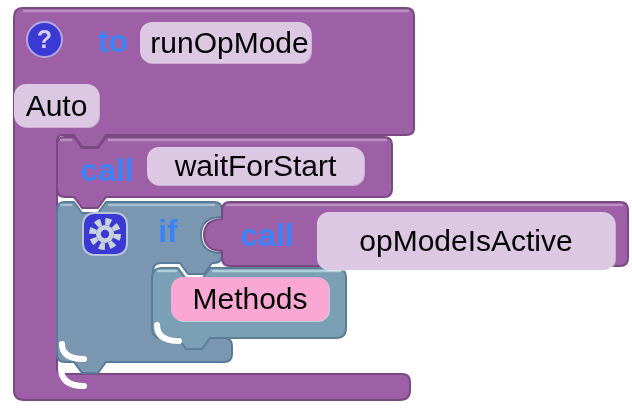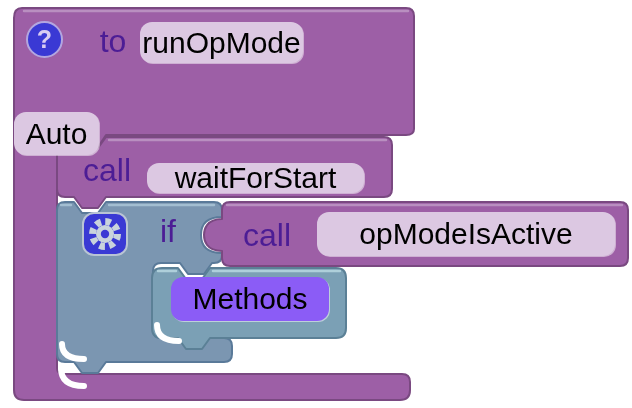--- a/index.html
+++ b/index.html
@@ -14,30 +14,30 @@
   .block-body{stroke-width:2;stroke-linejoin:round;}
   .purple-stroke{stroke:#7a4981;}
   .steel-stroke{stroke:#5a7a99;}
   .methods-stroke{stroke:#5b8096;}
   .hl{fill:none;stroke-width:2.5;stroke-linecap:round;}
   .hl-purple{stroke:#b98fc0;}
   .hl-steel{stroke:#a3bed1;}
   .hl-methods{stroke:#aecfda;}
   .crescent{fill:none;stroke:#ffffff;stroke-width:6;stroke-linecap:round;}
   .lbl{
-    position:absolute;color:#4c1d95;font-size:32px;font-weight:400;
+    position:absolute;color:#3b82f6;font-size:32px;font-weight:700;
     display:flex;align-items:center;justify-content:center;white-space:nowrap;
   }
   .field{
     position:absolute;border-radius:12px;color:#000000;font-size:30px;
     display:flex;align-items:center;justify-content:center;white-space:nowrap;
     box-shadow:1px 1px 0 rgba(255,255,255,.5);
   }
   .field-purple{background:#dcc8e2;}
-  .field-blue{background:#8b5cf6;}
+  .field-blue{background:#f9a8d4;}
   .help-icon{
     position:absolute;left:26px;top:21px;width:37px;height:37px;border-radius:50%;
     background:#3a39d4;border:2px solid #b3a6e0;box-sizing:border-box;
     color:#d8ccf2;font-size:25px;font-weight:bold;
     display:flex;align-items:center;justify-content:center;cursor:pointer;
   }
   .gear-icon{
     position:absolute;left:82px;top:212px;width:46px;height:44px;border-radius:12px;
     background:#3a39d4;border:2px solid #b9c4d4;box-sizing:border-box;
     display:flex;align-items:center;justify-content:center;cursor:pointer;
@@ -67,38 +67,38 @@
 
     <path class="crescent" d="M 62,344 Q 62,359 84,359"></path>
     <path class="crescent" d="M 157,325 Q 157,341 179,341"></path>
     <path class="crescent" d="M 61,368 Q 61,386 84,386"></path>
   </svg>
 
   <div class="help-icon">?</div>
 
   <div class="lbl" style="left:90px;top:22px;width:46px;height:38px;">to</div>
 
-  <div class="field field-purple" style="left:140px;top:22px;width:163px;height:41px;">runOpMode</div>
+  <div class="field field-purple" style="left:140px;top:22px;width:163px;height:41px;padding-left:8px;">runOpMode</div>
 
-  <div class="field field-purple" style="left:14px;top:84px;width:85px;height:43px;margin-top:28px;">Auto</div>
+  <div class="field field-purple" style="left:14px;top:84px;width:85px;height:43px;">Auto</div>
 
   <div class="lbl" style="left:72px;top:151px;width:70px;height:38px;">call</div>
 
-  <div class="field field-purple" style="left:147px;top:147px;width:217px;height:30px;margin-top:16px;">waitForStart</div>
+  <div class="field field-purple" style="left:147px;top:147px;width:217px;height:38px;">waitForStart</div>
 
   <div class="gear-icon">
     <svg width="42" height="40" viewBox="0 0 42 40">
       <circle cx="21" cy="20" r="12.5" fill="none" stroke="#c9d3dc" stroke-width="7" stroke-dasharray="5.5 4.3"></circle>
       <circle cx="21" cy="20" r="9" fill="#c9d3dc"></circle>
       <circle cx="21" cy="20" r="4.2" fill="#3a39d4"></circle>
     </svg>
   </div>
 
   <div class="lbl" style="left:146px;top:212px;width:44px;height:38px;">if</div>
 
   <div class="lbl" style="left:232px;top:216px;width:70px;height:38px;">call</div>
 
-  <div class="field field-purple" style="left:317px;top:212px;width:298px;height:44px;">opModeIsActive</div>
+  <div class="field field-purple" style="left:317px;top:212px;width:298px;height:58px;">opModeIsActive</div>
 
 
   <div class="field field-blue" style="left:171px;top:277px;width:158px;height:44px;">Methods</div>
 
 </div>
 
 </body></html>

